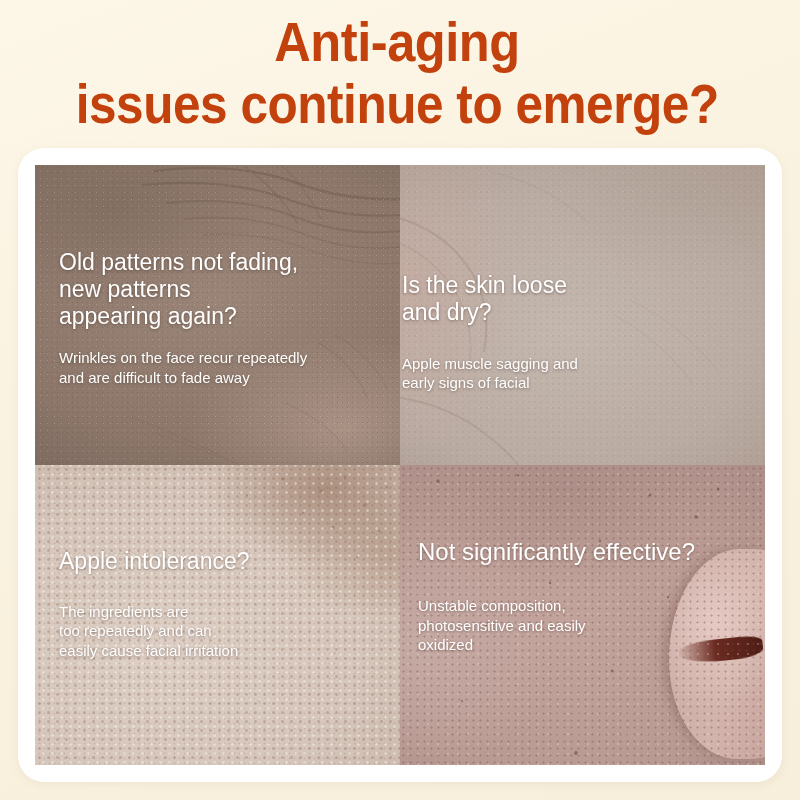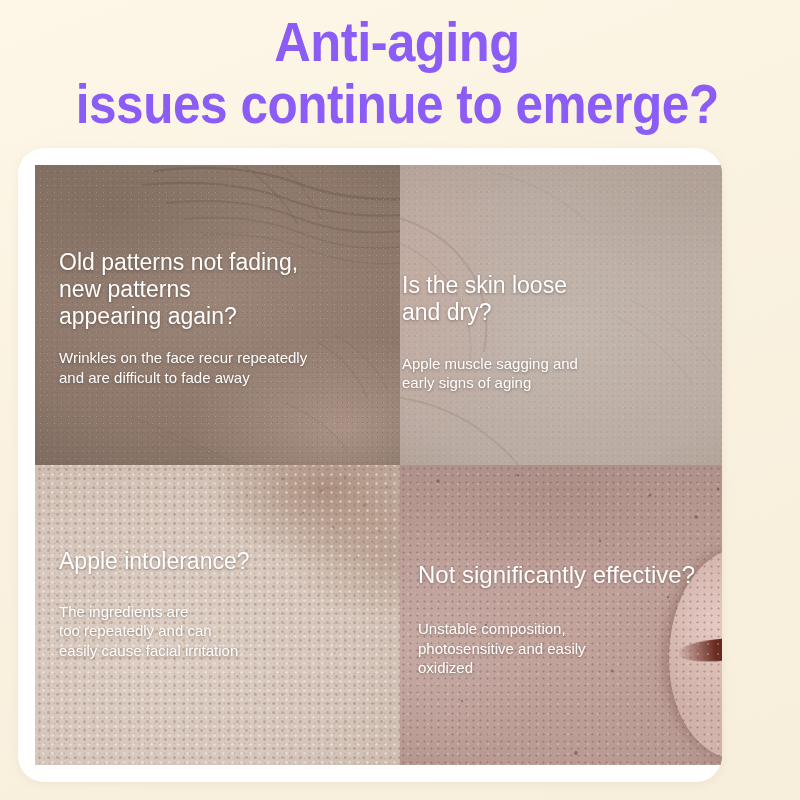--- a/index.html
+++ b/index.html
@@ -14,21 +14,21 @@
     font-family: "Liberation Sans", sans-serif;
   }
 
   
   .header {
     width: 800px;
     height: 132px;
     box-sizing: border-box;
     padding: 14px 46px 0 40px;
     text-align: center;
-    color: #8b5cf6;
+    color: #c2410c;
   }
   .title-line {
     display: block;
     font-weight: 700;
     letter-spacing: -0.5px;
     line-height: 1.02;
     white-space: nowrap;
   }
   .title-line-1 {
     font-size: 55px;
@@ -38,21 +38,21 @@
     font-size: 55px;
     margin-top: 6px;
     transform: scaleX(0.90);
   }
 
   
   .card {
     position: absolute;
     left: 18px;
     top: 148px;
-    width: 704px;
+    width: 764px;
     height: 634px;
     background: #ffffff;
     border-radius: 26px;
     box-shadow: 0 2px 10px rgba(120, 100, 70, 0.08);
     box-sizing: border-box;
     padding: 17px;
     overflow: hidden;
   }
   .grid {
     position: relative;
@@ -101,21 +101,21 @@
   
   .q1 .quad-text { top: 84px; }
   .q1 .quad-sub  { margin-top: 18px; }
 
   .q2 .quad-text { top: 107px; padding-left: 2px; }
   .q2 .quad-sub  { margin-top: 28px; }
 
   .q3 .quad-text { top: 83px; }
   .q3 .quad-sub  { margin-top: 27px; }
 
-  .q4 .quad-text { top: 73px; padding-left: 18px; margin-top: 23px; }
+  .q4 .quad-text { top: 73px; padding-left: 18px; }
   .q4 .quad-sub  { margin-top: 30px; }
   .q4 .quad-head { font-size: 24px; }
 
   
 
   
   .skin-q1 {
     background:
       radial-gradient(ellipse 70% 50% at 85% 88%, rgba(196,170,157,0.55), rgba(196,170,157,0) 62%),
       radial-gradient(ellipse 60% 45% at 22% 15%, rgba(120,98,88,0.45), rgba(120,98,88,0) 68%),
@@ -259,21 +259,21 @@
           <path d="M96 8 Q150 22 186 56" stroke-width="1.6"></path>
           <path d="M214 150 Q262 176 292 218" stroke-width="1.4"></path>
           <path d="M232 136 Q284 162 318 206" stroke-width="1.1"></path>
         </g>
       </svg>
       <div class="pores-soft"></div>
       <div class="quad-text">
         <p class="quad-head">Is the skin loose
 and dry?</p>
         <p class="quad-sub">Apple muscle sagging and
-early signs of aging</p>
+early signs of facial</p>
       </div>
     </div>
 
     <div class="quad q3">
       <div class="skin skin-q3"></div>
       <div class="pores-coarse"></div>
       <svg class="specks" viewBox="0 0 365 300" preserveAspectRatio="none">
         <g fill="#8c6a58" opacity="0.45">
           <circle cx="248" cy="14" r="1.6"></circle>
             <circle cx="286" cy="26" r="1.9"></circle>

